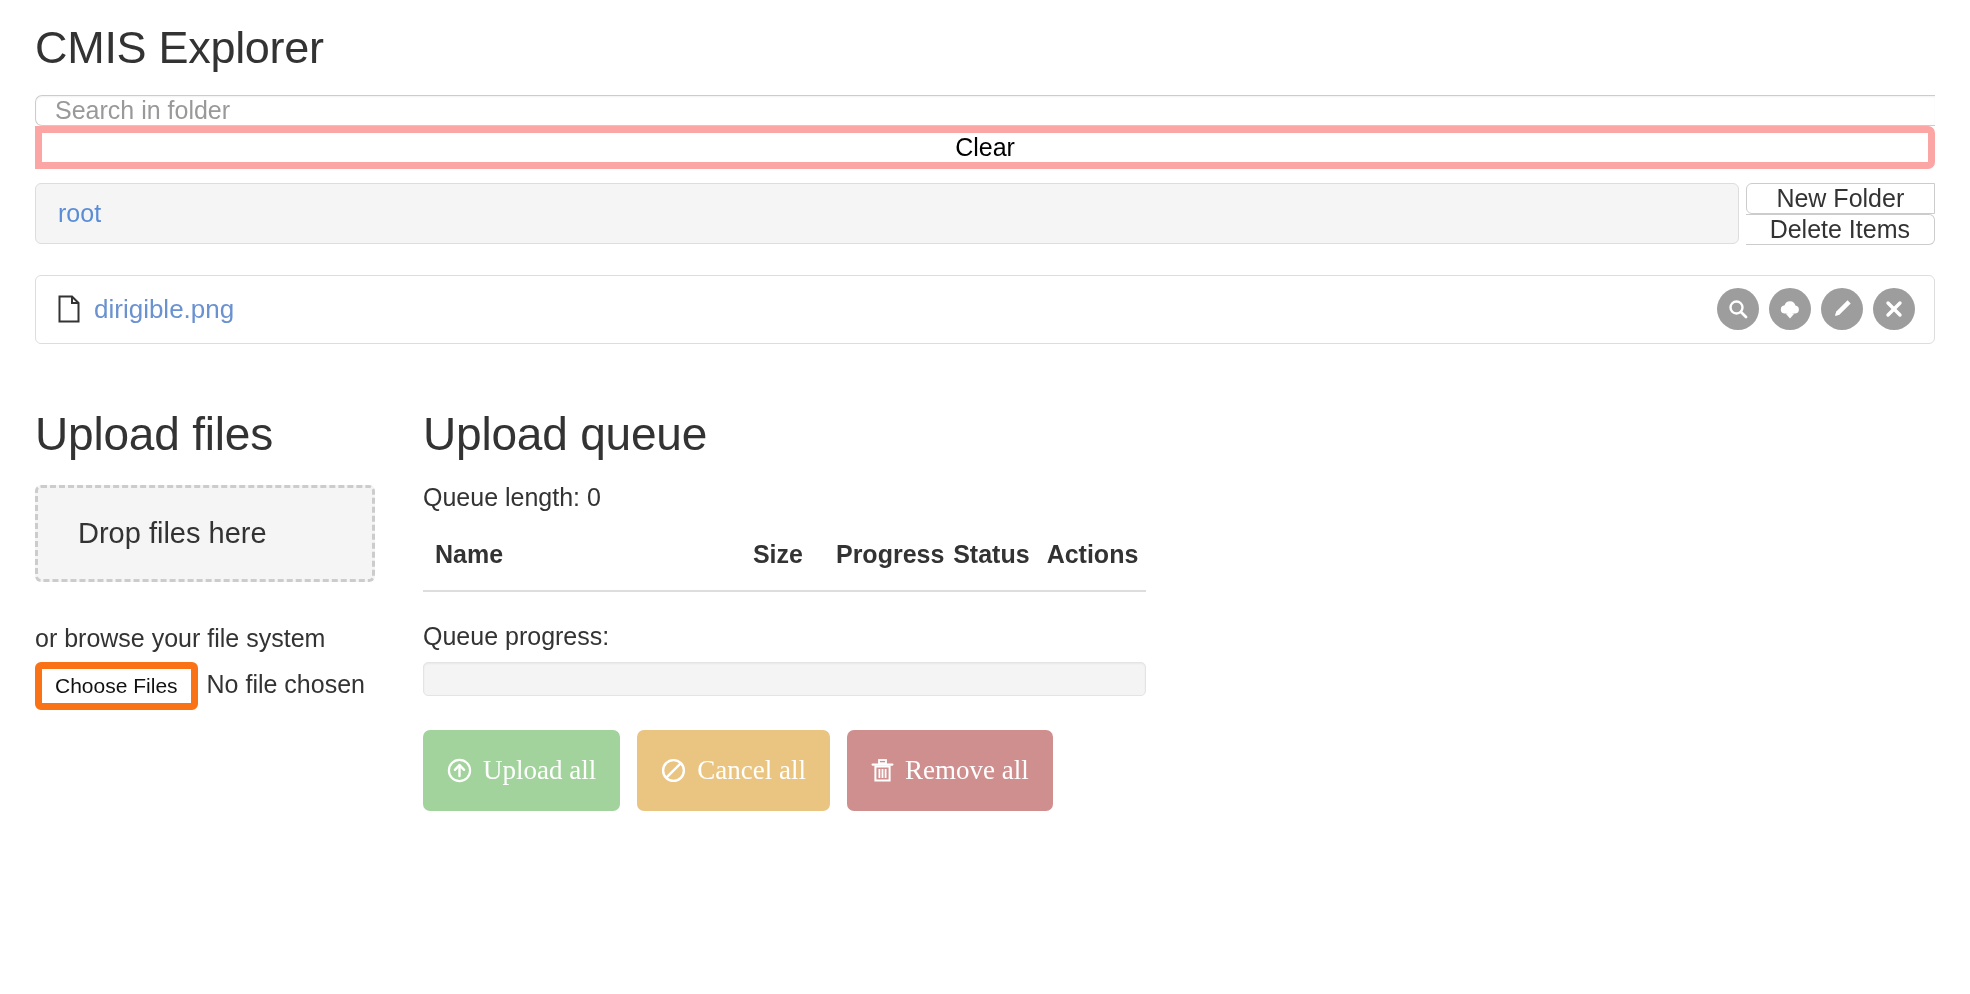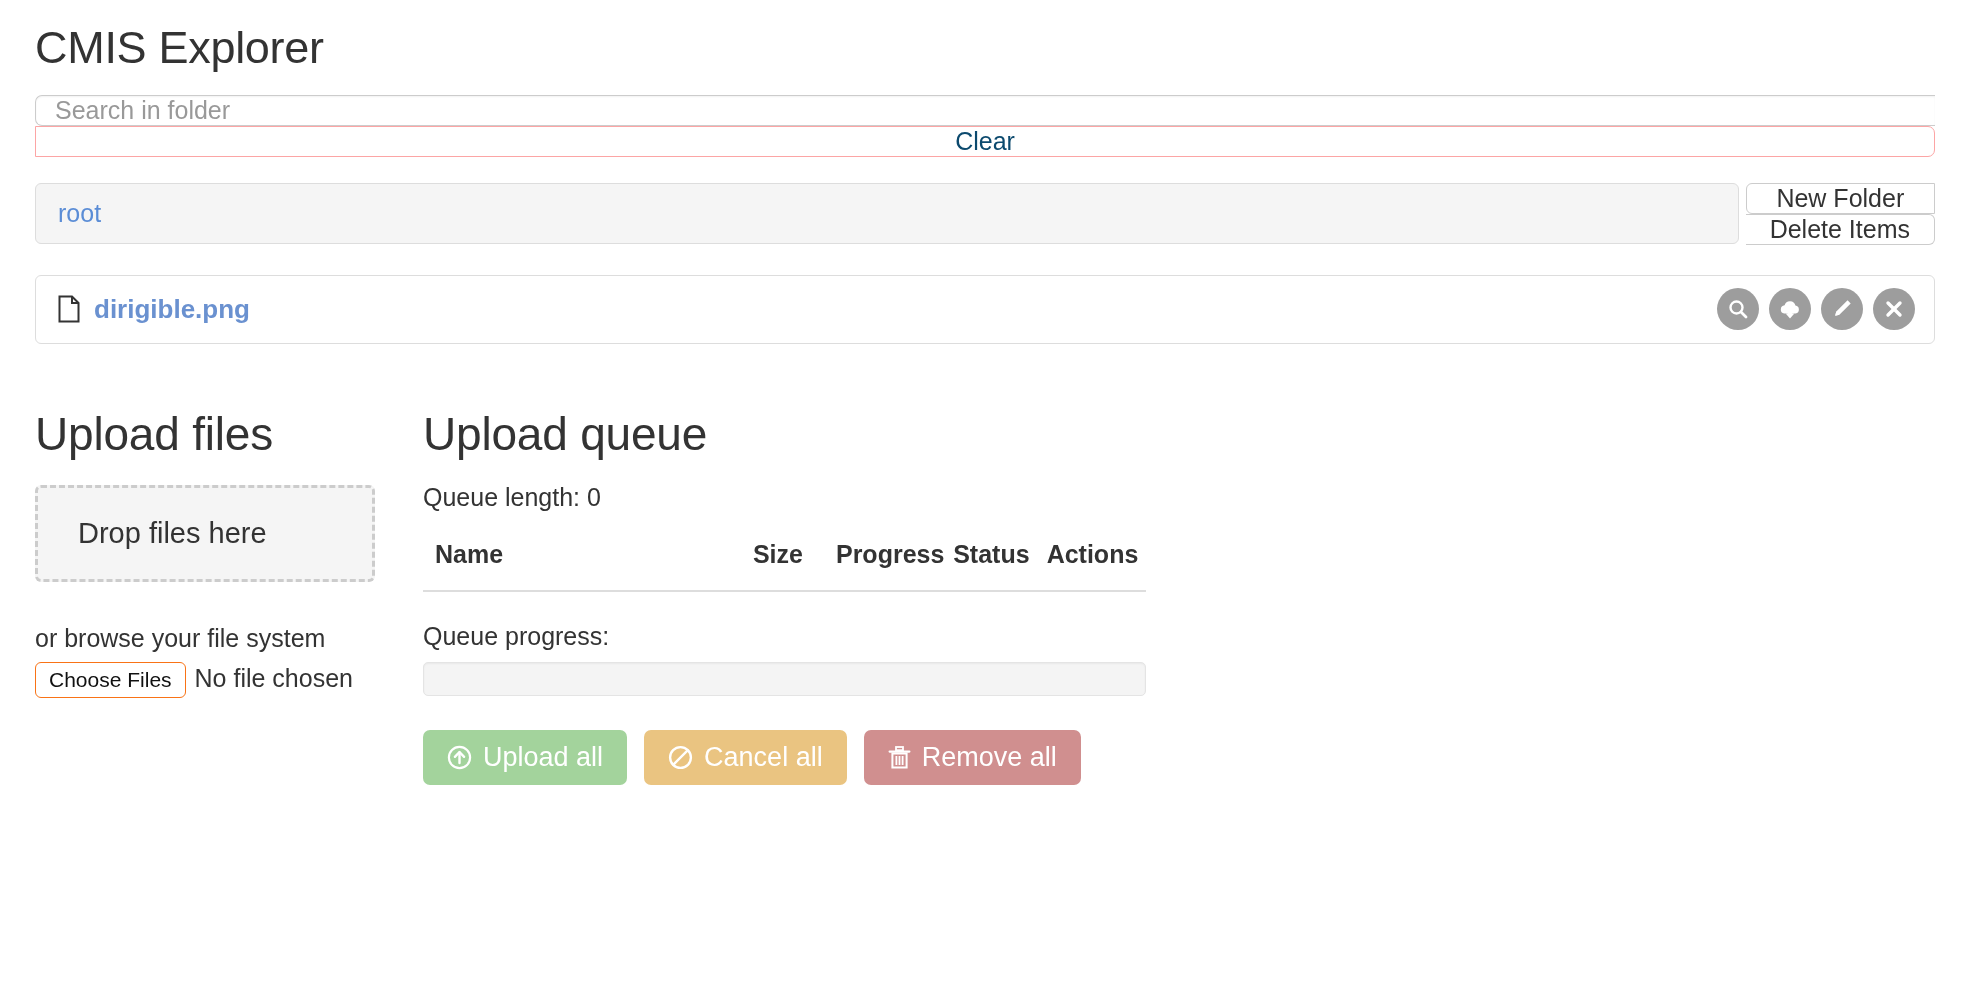--- a/index.html
+++ b/index.html
@@ -56,26 +56,26 @@
     box-shadow: inset 0 1px 2px rgba(0,0,0,0.055);
   }
   .search-input::placeholder {
     color: #999999;
     opacity: 1;
   }
   .btn-clear {
     box-sizing: border-box;
     height: 58px;
     min-width: 104px;
-    border: 1px solid #fca5a5;
+    border: 7px solid #fca5a5;
     border-radius: 0 7px 7px 0;
     background: #ffffff;
     font-family: "Liberation Sans", sans-serif;
     font-size: 25px;
-    color: #0c4a6e;
+    color: #000000;
     cursor: pointer;
     padding: 0 22px;
   }
 
   
   .crumb-row {
     display: flex;
     margin-top: 30px;
     height: 61px;
   }
@@ -129,21 +129,20 @@
     align-items: center;
     height: 67px;
     padding: 0 19px 0 22px;
     box-sizing: border-box;
   }
   .file-name-wrap {
     display: flex;
     align-items: center;
     flex: 1 1 auto;
     gap: 14px;
-    font-weight: bold;
   }
   .file-icon { width: 22px; height: 28px; display: block; }
   .file-link {
     font-size: 26px;
     color: #6a91d0;
     text-decoration: none;
     cursor: pointer;
   }
   .row-actions { display: flex; gap: 10px; }
   .circle-btn {
@@ -201,21 +200,21 @@
     display: flex;
     align-items: baseline;
     gap: 9px;
   }
   .btn-choose {
     box-sizing: border-box;
     font-family: "Liberation Sans", sans-serif;
     font-size: 21px;
     color: #111111;
     background: #ffffff;
-    border: 1px solid #f97316;
+    border: 7px solid #f97316;
     border-radius: 6px;
     padding: 5px 13px;
     cursor: pointer;
   }
   .no-file { font-size: 25px; color: #333333; }
 
   
   .queue-length {
     margin-top: 24px;
     font-size: 25px;
@@ -261,24 +260,24 @@
     margin-top: 34px;
     display: flex;
     gap: 17px;
   }
   .btn-action {
     display: inline-flex;
     align-items: center;
     gap: 11px;
     border: none;
     border-radius: 7px;
-    font-family: Liberation Sans, sans-serif;
+    font-family: Liberation Serif, serif;
     font-size: 27px;
     color: #ffffff;
-    padding: 14px 24px;
+    padding: 27px 24px;
     cursor: pointer;
     line-height: 1;
   }
   .btn-action svg { display: block; flex: 0 0 auto; }
   .btn-upload-all { background: #a3d39c; }
   .btn-cancel-all { background: #eac481; }
   .btn-remove-all { background: #d08f8f; }
 </style>
 </head>
 <body>

